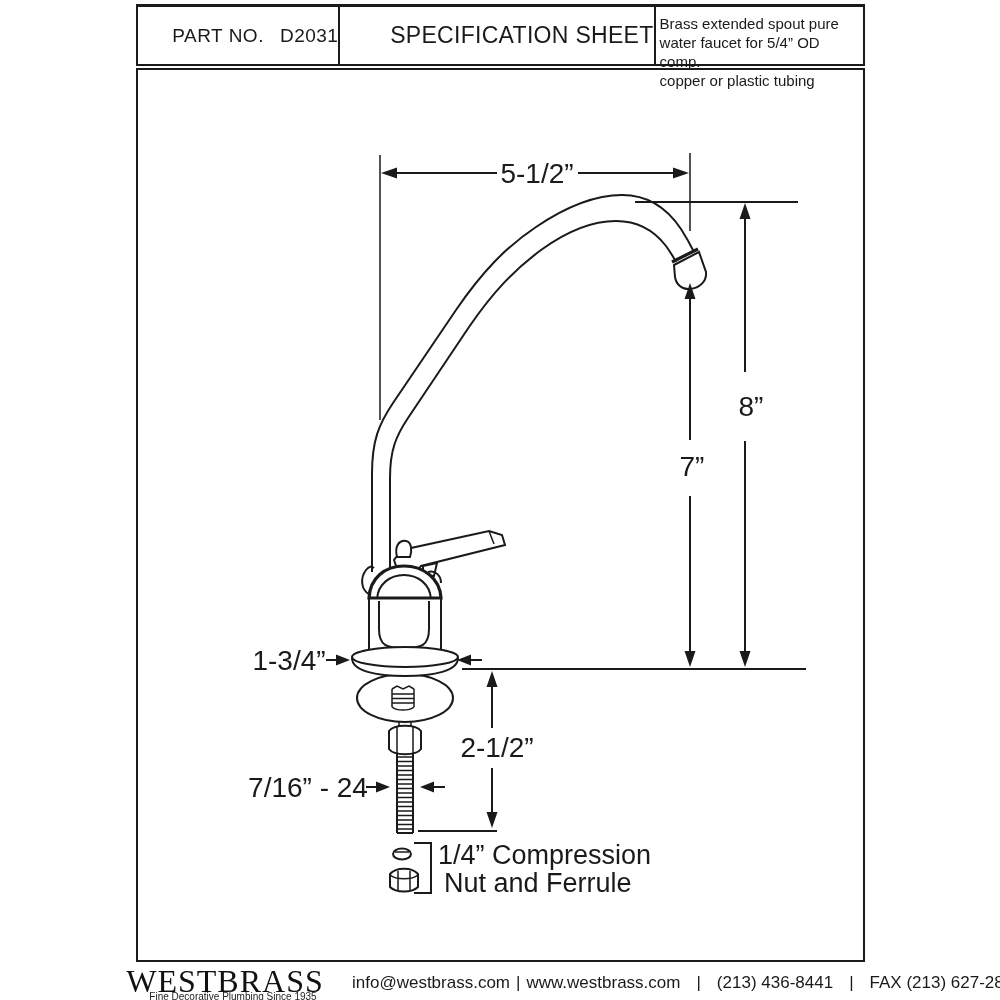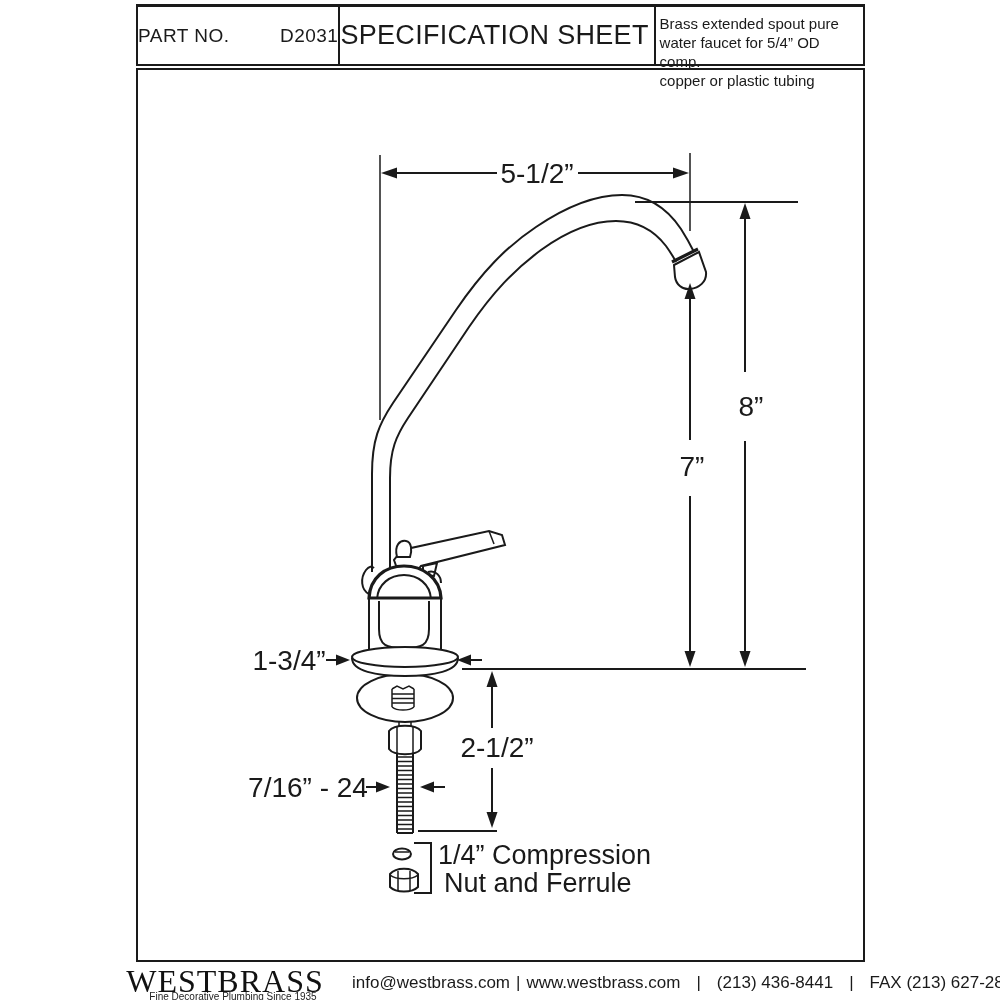--- a/index.html
+++ b/index.html
@@ -1,25 +1,25 @@
 <!DOCTYPE html>
 <html><head>
 <meta charset="utf-8">
 <style>
   html,body{margin:0;padding:0;background:#fff;}
   .page{position:relative;width:1000px;height:1000px;background:#fff;overflow:hidden;
         font-family:"Liberation Sans",sans-serif;color:#1a1a1a;}
   
   .hdr{position:absolute;left:136px;top:4px;width:729px;height:62px;
        border:2px solid #1a1a1a;border-top-width:3px;display:flex;box-sizing:border-box;}
-  .hdr-cell{box-sizing:border-box;display:flex;align-items:center;justify-content:space-between;}
+  .hdr-cell{box-sizing:border-box;display:flex;align-items:center;justify-content:flex-end;}
   .hdr-part{width:201px;font-size:19px;letter-spacing:.5px;}
   .hdr-part .gap{display:inline-block;width:16px;}
   .hdr-title{width:318px;border-left:2px solid #1a1a1a;border-right:2px solid #1a1a1a;
-             font-size:27px;letter-spacing:.3px;}
+             font-size:23px;letter-spacing:.3px;}
   .hdr-desc{width:208px;flex-direction:column;align-items:flex-start;justify-content:flex-start;
             padding:7px 0 0 4px;font-size:15px;line-height:19px;}
   
   .draw-box{position:absolute;left:136px;top:68px;width:729px;height:894px;
             border:2px solid #1a1a1a;box-sizing:border-box;}
   svg.art{position:absolute;left:0;top:0;width:1000px;height:1000px;}
   svg.art text{font-family:"Liberation Sans",sans-serif;font-size:28px;fill:#1a1a1a;}
   svg.art text.note{font-size:27px;}
   .ln{stroke:#1a1a1a;stroke-width:2;fill:none;}
   .ln-thin{stroke:#1a1a1a;stroke-width:1.5;fill:none;}

